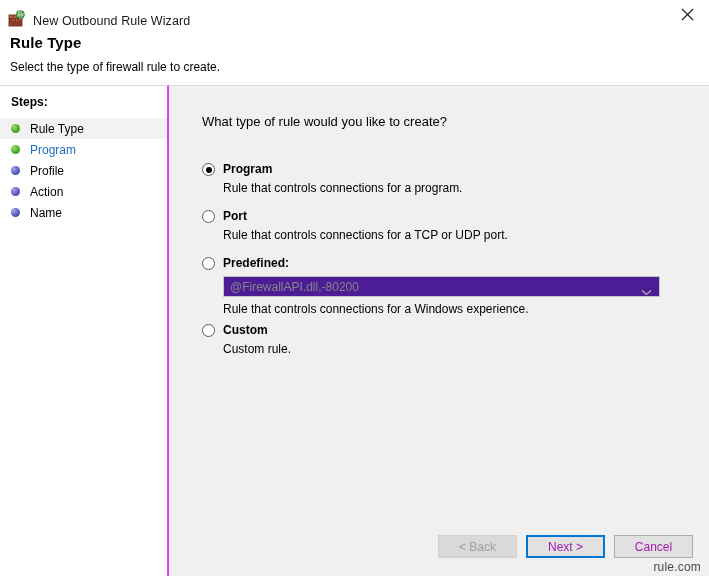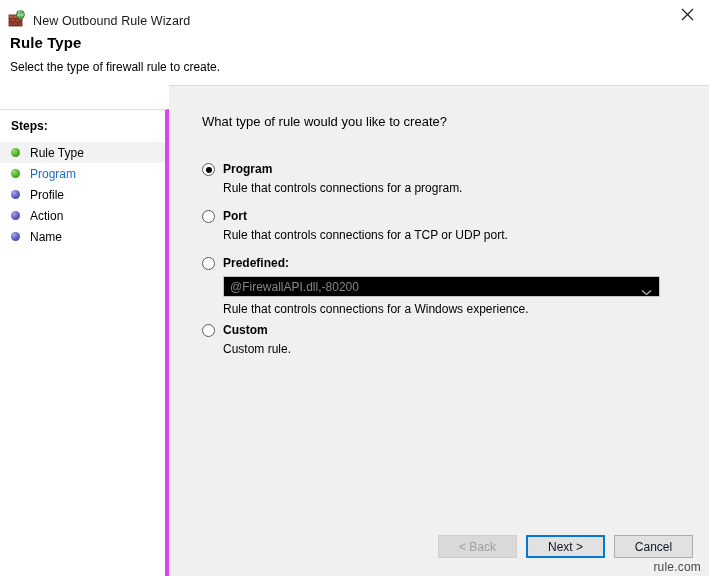--- a/index.html
+++ b/index.html
@@ -78,24 +78,23 @@
     height: 491px;
     box-sizing: border-box;
   }
 
   
   .sidebar {
     width: 169px;
     flex: 0 0 169px;
     background: #ffffff;
     border-top: 1px solid #dcdcdc;
-    border-right: 4px solid #d946ef;
+    border-right: 2px solid #d946ef;
     box-sizing: border-box;
     padding-top: 9px;
-    margin-top: 24px;
   }
   .steps-label {
     font-size: 12px;
     font-weight: bold;
     color: #000000;
     padding: 0 0 9px 11px;
   }
   .step-item {
     display: flex;
     align-items: center;
@@ -188,21 +187,21 @@
     margin: 5px 0 0 21px;
   }
   .option-block { margin-bottom: 14px; }
   .option-block.tight { margin-bottom: 7px; }
 
   
   .combo {
     margin: 6px 0 0 21px;
     height: 21px;
     width: 437px;
-    background: #000000;
+    background: #4c1d95;
     border: 1px solid #c4c4c4;
     box-sizing: border-box;
     display: flex;
     align-items: center;
     position: relative;
   }
   .combo-text {
     font-size: 12px;
     color: #868686;
     padding-left: 6px;
@@ -223,21 +222,21 @@
     gap: 9px;
     padding-left: 28px;
   }
   .btn {
     width: 79px;
     height: 23px;
     font-size: 12px;
     font-family: "Liberation Sans", sans-serif;
     background: #e1e1e1;
     border: 1px solid #adadad;
-    color: #0f172a;
+    color: #a21caf;
     box-sizing: border-box;
     display: flex;
     align-items: center;
     justify-content: center;
     cursor: default;
     padding: 0;
   }
   .btn.disabled {
     background: #d9d9d9;
     border-color: #d0d0d0;

